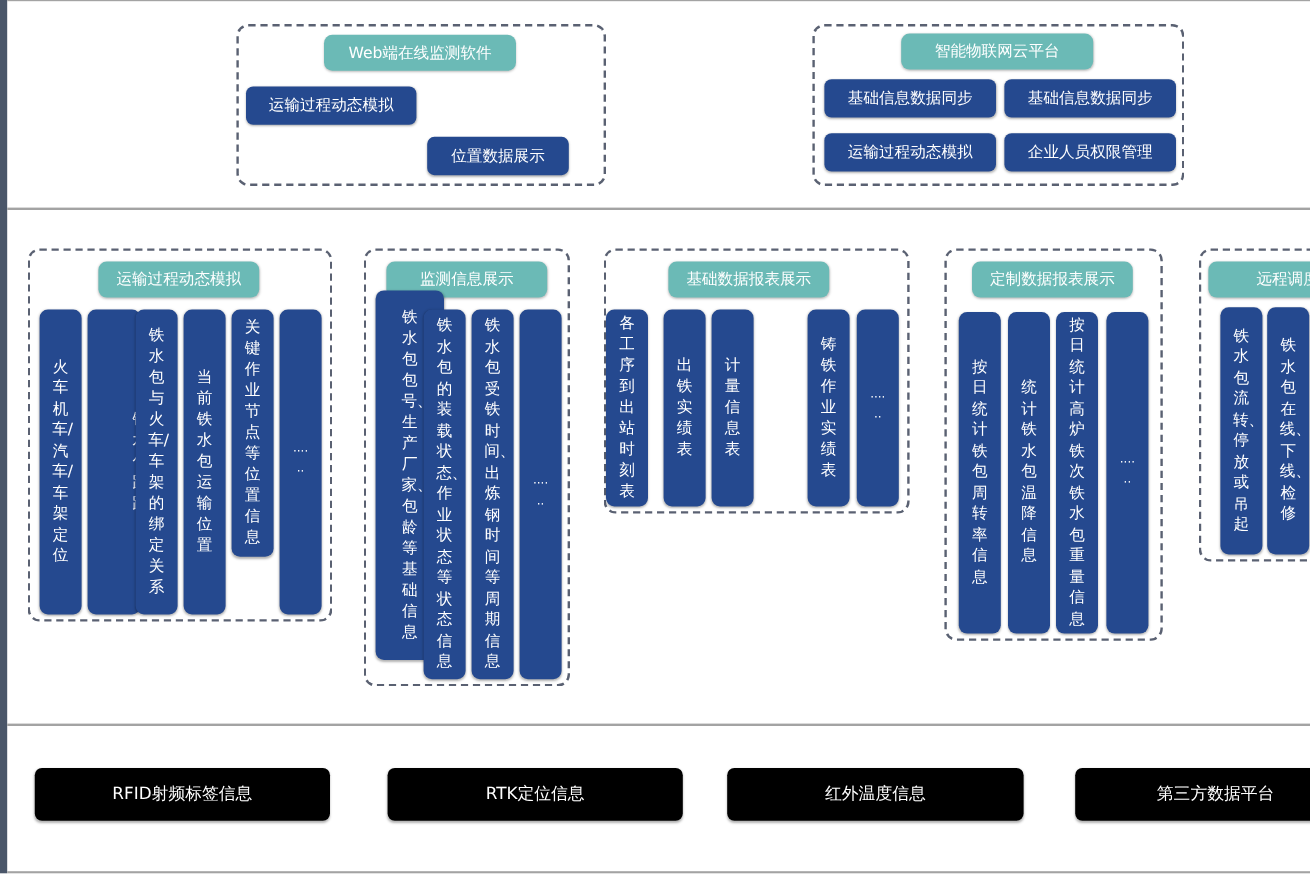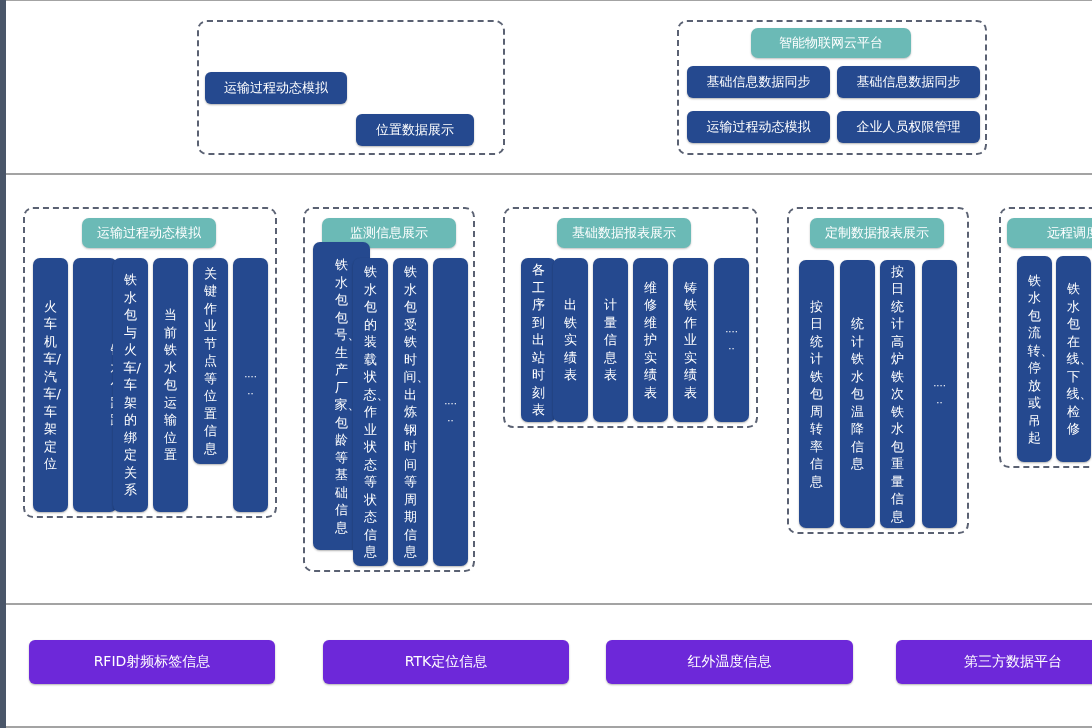--- a/index.html
+++ b/index.html
@@ -34,35 +34,36 @@
     display: flex; align-items: center; justify-content: center;
     box-shadow: 0 1px 2px rgba(0,0,0,0.3);
   }
   .col span {
     display: block; width: 14px; font-size: 13px; line-height: 17.5px;
     text-align: center; word-break: break-all; white-space: normal;
   }
   .col.dots span { font-size: 10px; line-height: 17px; }
   .src {
     position: absolute; box-sizing: border-box; top: 640px; height: 44px;
-    background: #6d28d9; color: #ffffff; border-radius: 6px;
+    background: #000000; color: #ffffff; border-radius: 6px;
     display: flex; align-items: center; justify-content: center;
     font-size: 14px; box-shadow: 0 1px 2px rgba(0,0,0,0.3);
   }
 </style>
 </head>
 <body>
 
 <div class="left-bar"></div>
 <div class="hline" style="top:0;height:1px;"></div>
 <div class="hline" style="top:173px;"></div>
 <div class="hline" style="top:603px;"></div>
 <div class="hline" style="top:726px;"></div>
 
 <div class="group" style="left:197px;top:20px;width:308px;height:135px;">
+  <div class="header-pill" style="left:71px;top:7px;width:160px;height:30px;">Web端在线监测软件</div>
   <div class="hbox" style="left:6px;top:50px;width:142px;height:32px;">运输过程动态模拟</div>
   <div class="hbox" style="left:157px;top:92px;width:118px;height:32px;">位置数据展示</div>
 </div>
 
 <div class="group" style="left:677px;top:20px;width:310px;height:135px;">
   <div class="header-pill" style="left:72px;top:6px;width:160px;height:30px;">智能物联网云平台</div>
   <div class="hbox" style="left:8px;top:44px;width:143px;height:32px;">基础信息数据同步</div>
   <div class="hbox" style="left:158px;top:44px;width:143px;height:32px;">基础信息数据同步</div>
   <div class="hbox" style="left:8px;top:89px;width:143px;height:32px;">运输过程动态模拟</div>
   <div class="hbox" style="left:158px;top:89px;width:143px;height:32px;">企业人员权限管理</div>
@@ -101,31 +102,28 @@
   <div class="col" style="left:88px;top:49px;width:35px;height:308px;">
       <span>铁水包受铁时间、出炼钢时间等周期信息</span>
     </div>
   <div class="col dots" style="left:128px;top:49px;width:35px;height:308px;">
       <span>······</span>
     </div>
 </div>
 
 <div class="group" style="left:503px;top:207px;width:255px;height:221px;">
   <div class="header-pill" style="left:52px;top:9px;width:134px;height:30px;">基础数据报表展示</div>
-  <div class="col" style="left:16px;top:49px;width:35px;height:164px;">
+  <div class="col" style="left:0;top:49px;width:35px;height:164px;">
       <span>各工序到出站时刻表</span>
     </div>
   <div class="col" style="left:48px;top:49px;width:35px;height:164px;">
       <span>出铁实绩表</span>
     </div>
   <div class="col" style="left:88px;top:49px;width:35px;height:164px;">
       <span>计量信息表</span>
-    </div>
-  <div class="col" style="left:128px;top:49px;width:35px;height:164px;">
-      <span>维修维护实绩表</span>
     </div>
   <div class="col" style="left:168px;top:49px;width:35px;height:164px;">
       <span>铸铁作业实绩表</span>
     </div>
   <div class="col dots" style="left:209px;top:49px;width:35px;height:164px;">
       <span>······</span>
     </div>
 </div>
 
 <div class="group" style="left:787px;top:207px;width:182px;height:327px;">

